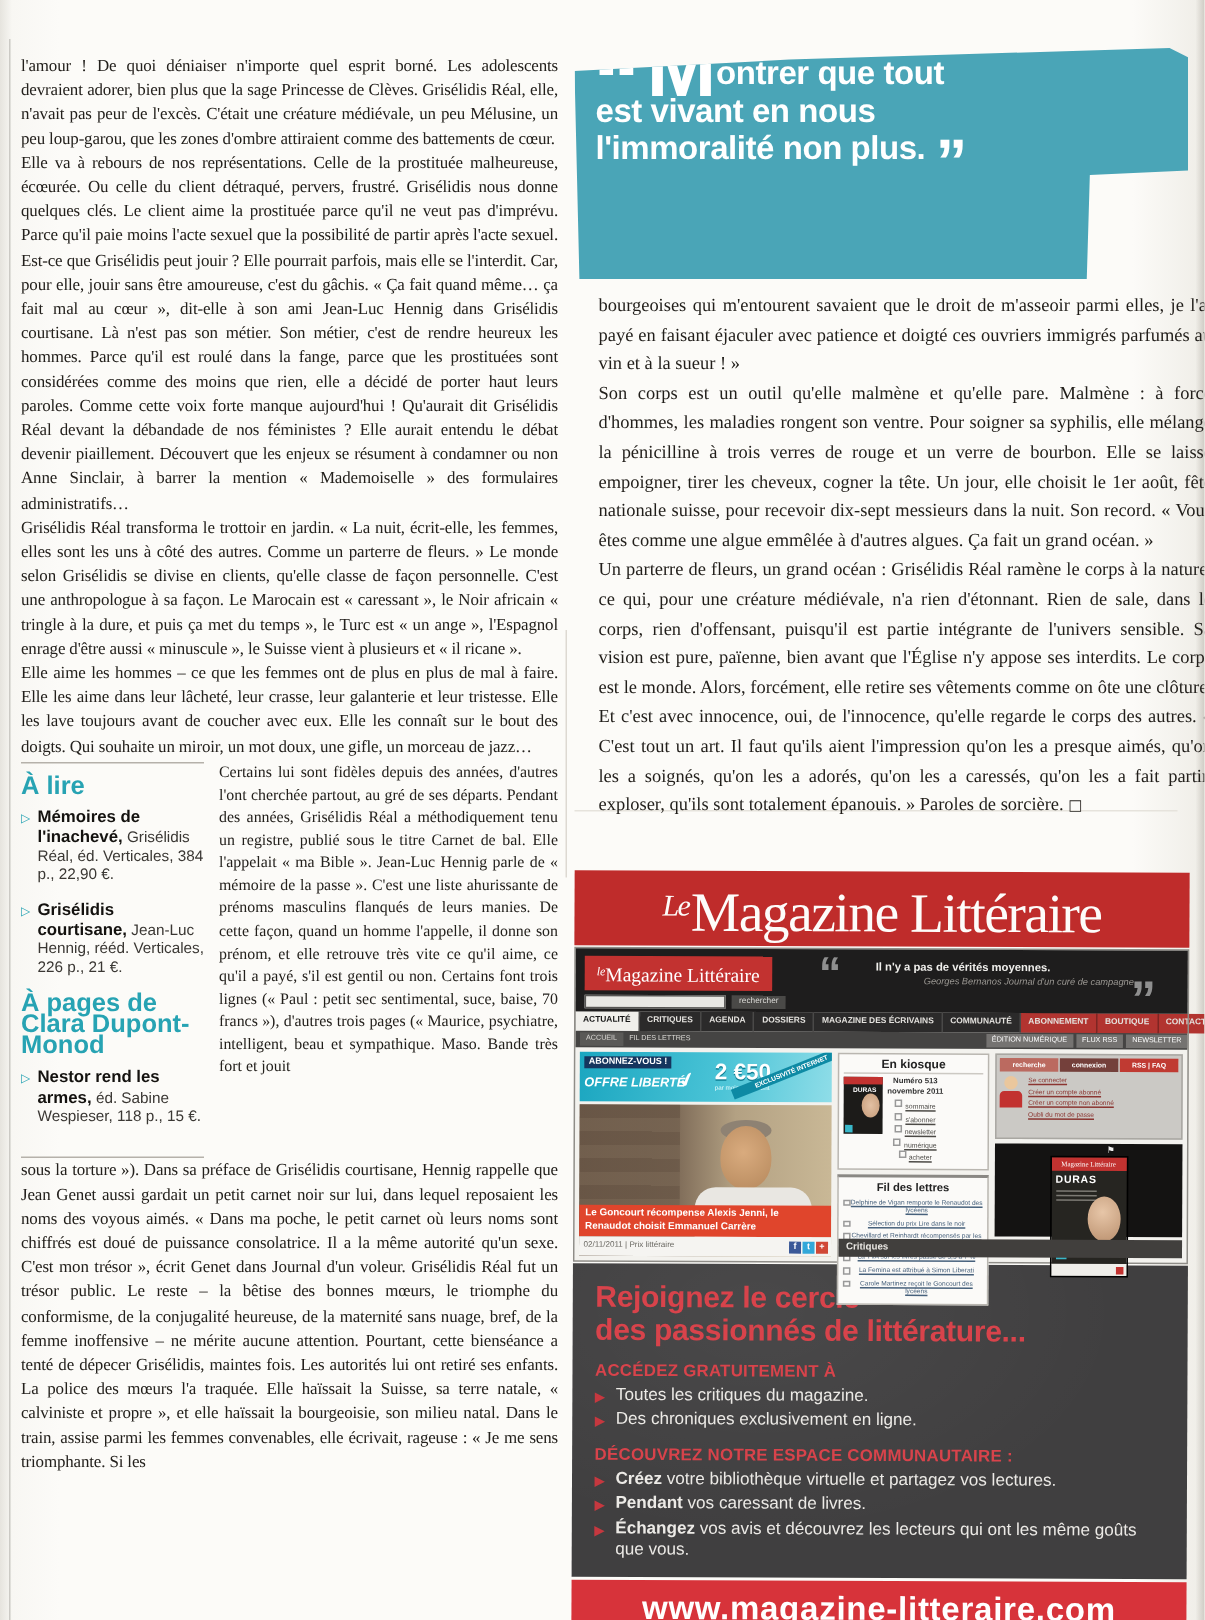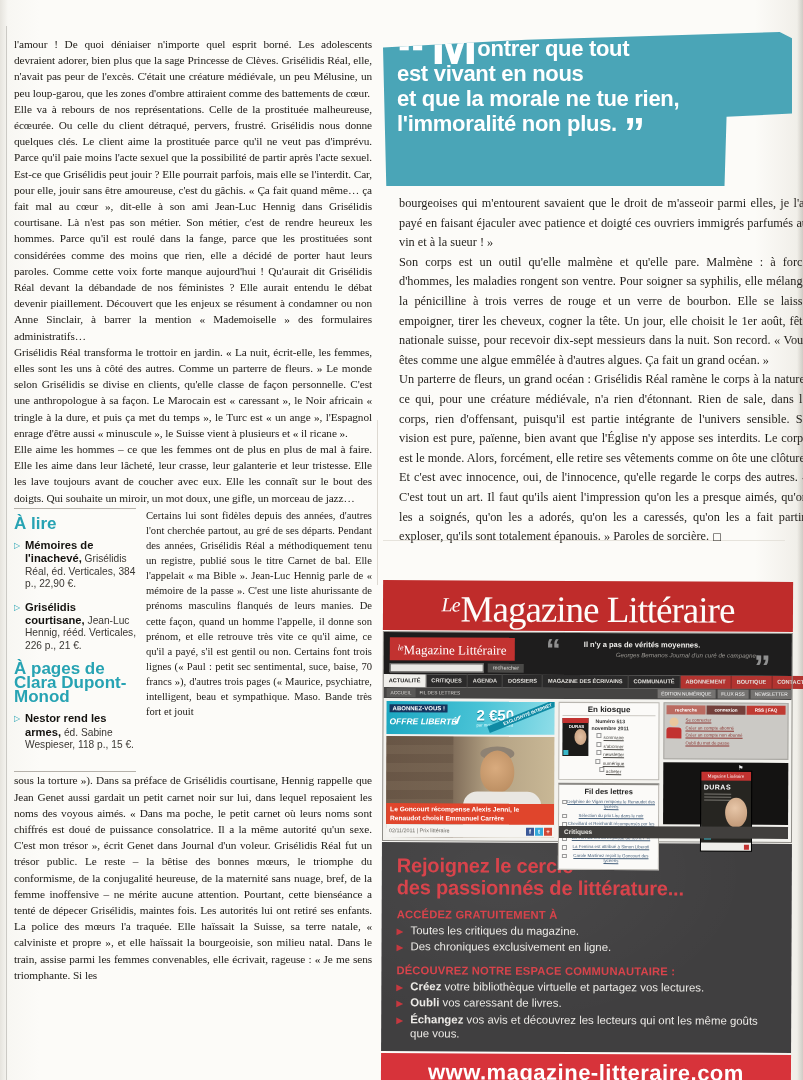--- a/index.html
+++ b/index.html
@@ -195,21 +195,20 @@
 
     <p class="bt">sous la torture »). Dans sa préface de Grisélidis courtisane, Hennig rappelle que Jean Genet aussi gardait un petit carnet noir sur lui, dans lequel reposaient les noms des voyous aimés. « Dans ma poche, le petit carnet où leurs noms sont chiffrés est doué de puissance consolatrice. Il a la même autorité qu'un sexe. C'est mon trésor », écrit Genet dans Journal d'un voleur. Grisélidis Réal fut un trésor public. Le reste – la bêtise des bonnes mœurs, le triomphe du conformisme, de la conjugalité heureuse, de la maternité sans nuage, bref, de la femme inoffensive – ne mérite aucune attention. Pourtant, cette bienséance a tenté de dépecer Grisélidis, maintes fois. Les autorités lui ont retiré ses enfants. La police des mœurs l'a traquée. Elle haïssait la Suisse, sa terre natale, « calviniste et propre », et elle haïssait la bourgeoisie, son milieu natal. Dans le train, assise parmi les femmes convenables, elle écrivait, rageuse : « Je me sens triomphante. Si les</p>
   </div>
 
   <div class="right-col">
 
     <div class="quote-box">
       <div class="q-body">
         <span class="q-open">“</span><span class="q-m">M</span><span>ontrer que tout</span>
         <div class="q-line">est vivant en nous</div>
-        <div class="q-line">et que la morale ne tue rien,</div>
         <div class="q-line"><span>l'immoralité non plus.</span><span class="q-close">”</span></div>
       </div>
     </div>
 
     <div class="right-text">
       <p>bourgeoises qui m'entourent savaient que le droit de m'asseoir parmi elles, je l'ai payé en faisant éjaculer avec patience et doigté ces ouvriers immigrés parfumés au vin et à la sueur ! »</p>
       <p>Son corps est un outil qu'elle malmène et qu'elle pare. Malmène : à force d'hommes, les maladies rongent son ventre. Pour soigner sa syphilis, elle mélange la pénicilline à trois verres de rouge et un verre de bourbon. Elle se laisse empoigner, tirer les cheveux, cogner la tête. Un jour, elle choisit le 1er août, fête nationale suisse, pour recevoir dix-sept messieurs dans la nuit. Son record. « Vous êtes comme une algue emmêlée à d'autres algues. Ça fait un grand océan. »</p>
       <p><span>Un parterre de fleurs, un grand océan : Grisélidis Réal ramène le corps à la nature, ce qui, pour une créature médiévale, n'a rien d'étonnant. Rien de sale, dans le corps, rien d'offensant, puisqu'il est partie intégrante de l'univers sensible. Sa vision est pure, païenne, bien avant que l'Église n'y appose ses interdits. Le corps est le monde. Alors, forcément, elle retire ses vêtements comme on ôte une clôture. Et c'est avec innocence, oui, de l'innocence, qu'elle regarde le corps des autres. « C'est tout un art. Il faut qu'ils aient l'impression qu'on les a presque aimés, qu'on les a soignés, qu'on les a adorés, qu'on les a caressés, qu'on les a fait partir, exploser, qu'ils sont totalement épanouis. » Paroles de sorcière. </span><span class="end-mark">□</span></p>
     </div>
 
@@ -359,21 +358,21 @@
           <div>des passionnés de littérature...</div>
         </div>
         <div class="sec-head">ACCÉDEZ GRATUITEMENT À</div>
         <ul class="join-list">
           <li><span class="tri">▶</span><b></b><span>Toutes les critiques du magazine.</span></li>
           <li><span class="tri">▶</span><b></b><span>Des chroniques exclusivement en ligne.</span></li>
         </ul>
         <div class="sec-head">DÉCOUVREZ NOTRE ESPACE COMMUNAUTAIRE :</div>
         <ul class="join-list">
           <li><span class="tri">▶</span><b>Créez</b><span> votre bibliothèque virtuelle et partagez vos lectures.</span></li>
-          <li><span class="tri">▶</span><b>Oubli</b><span> vos caressant de livres.</span></li>
+          <li><span class="tri">▶</span><b>Pendant</b><span> vos caressant de livres.</span></li>
           <li><span class="tri">▶</span><b>Échangez</b><span> vos avis et découvrez les lecteurs qui ont les même goûts que vous.</span></li>
         </ul>
       </div>
 
       <div class="ad-url">www.magazine-litteraire.com</div>
     </div>
   </div>
 </div>
 
 </body></html>

